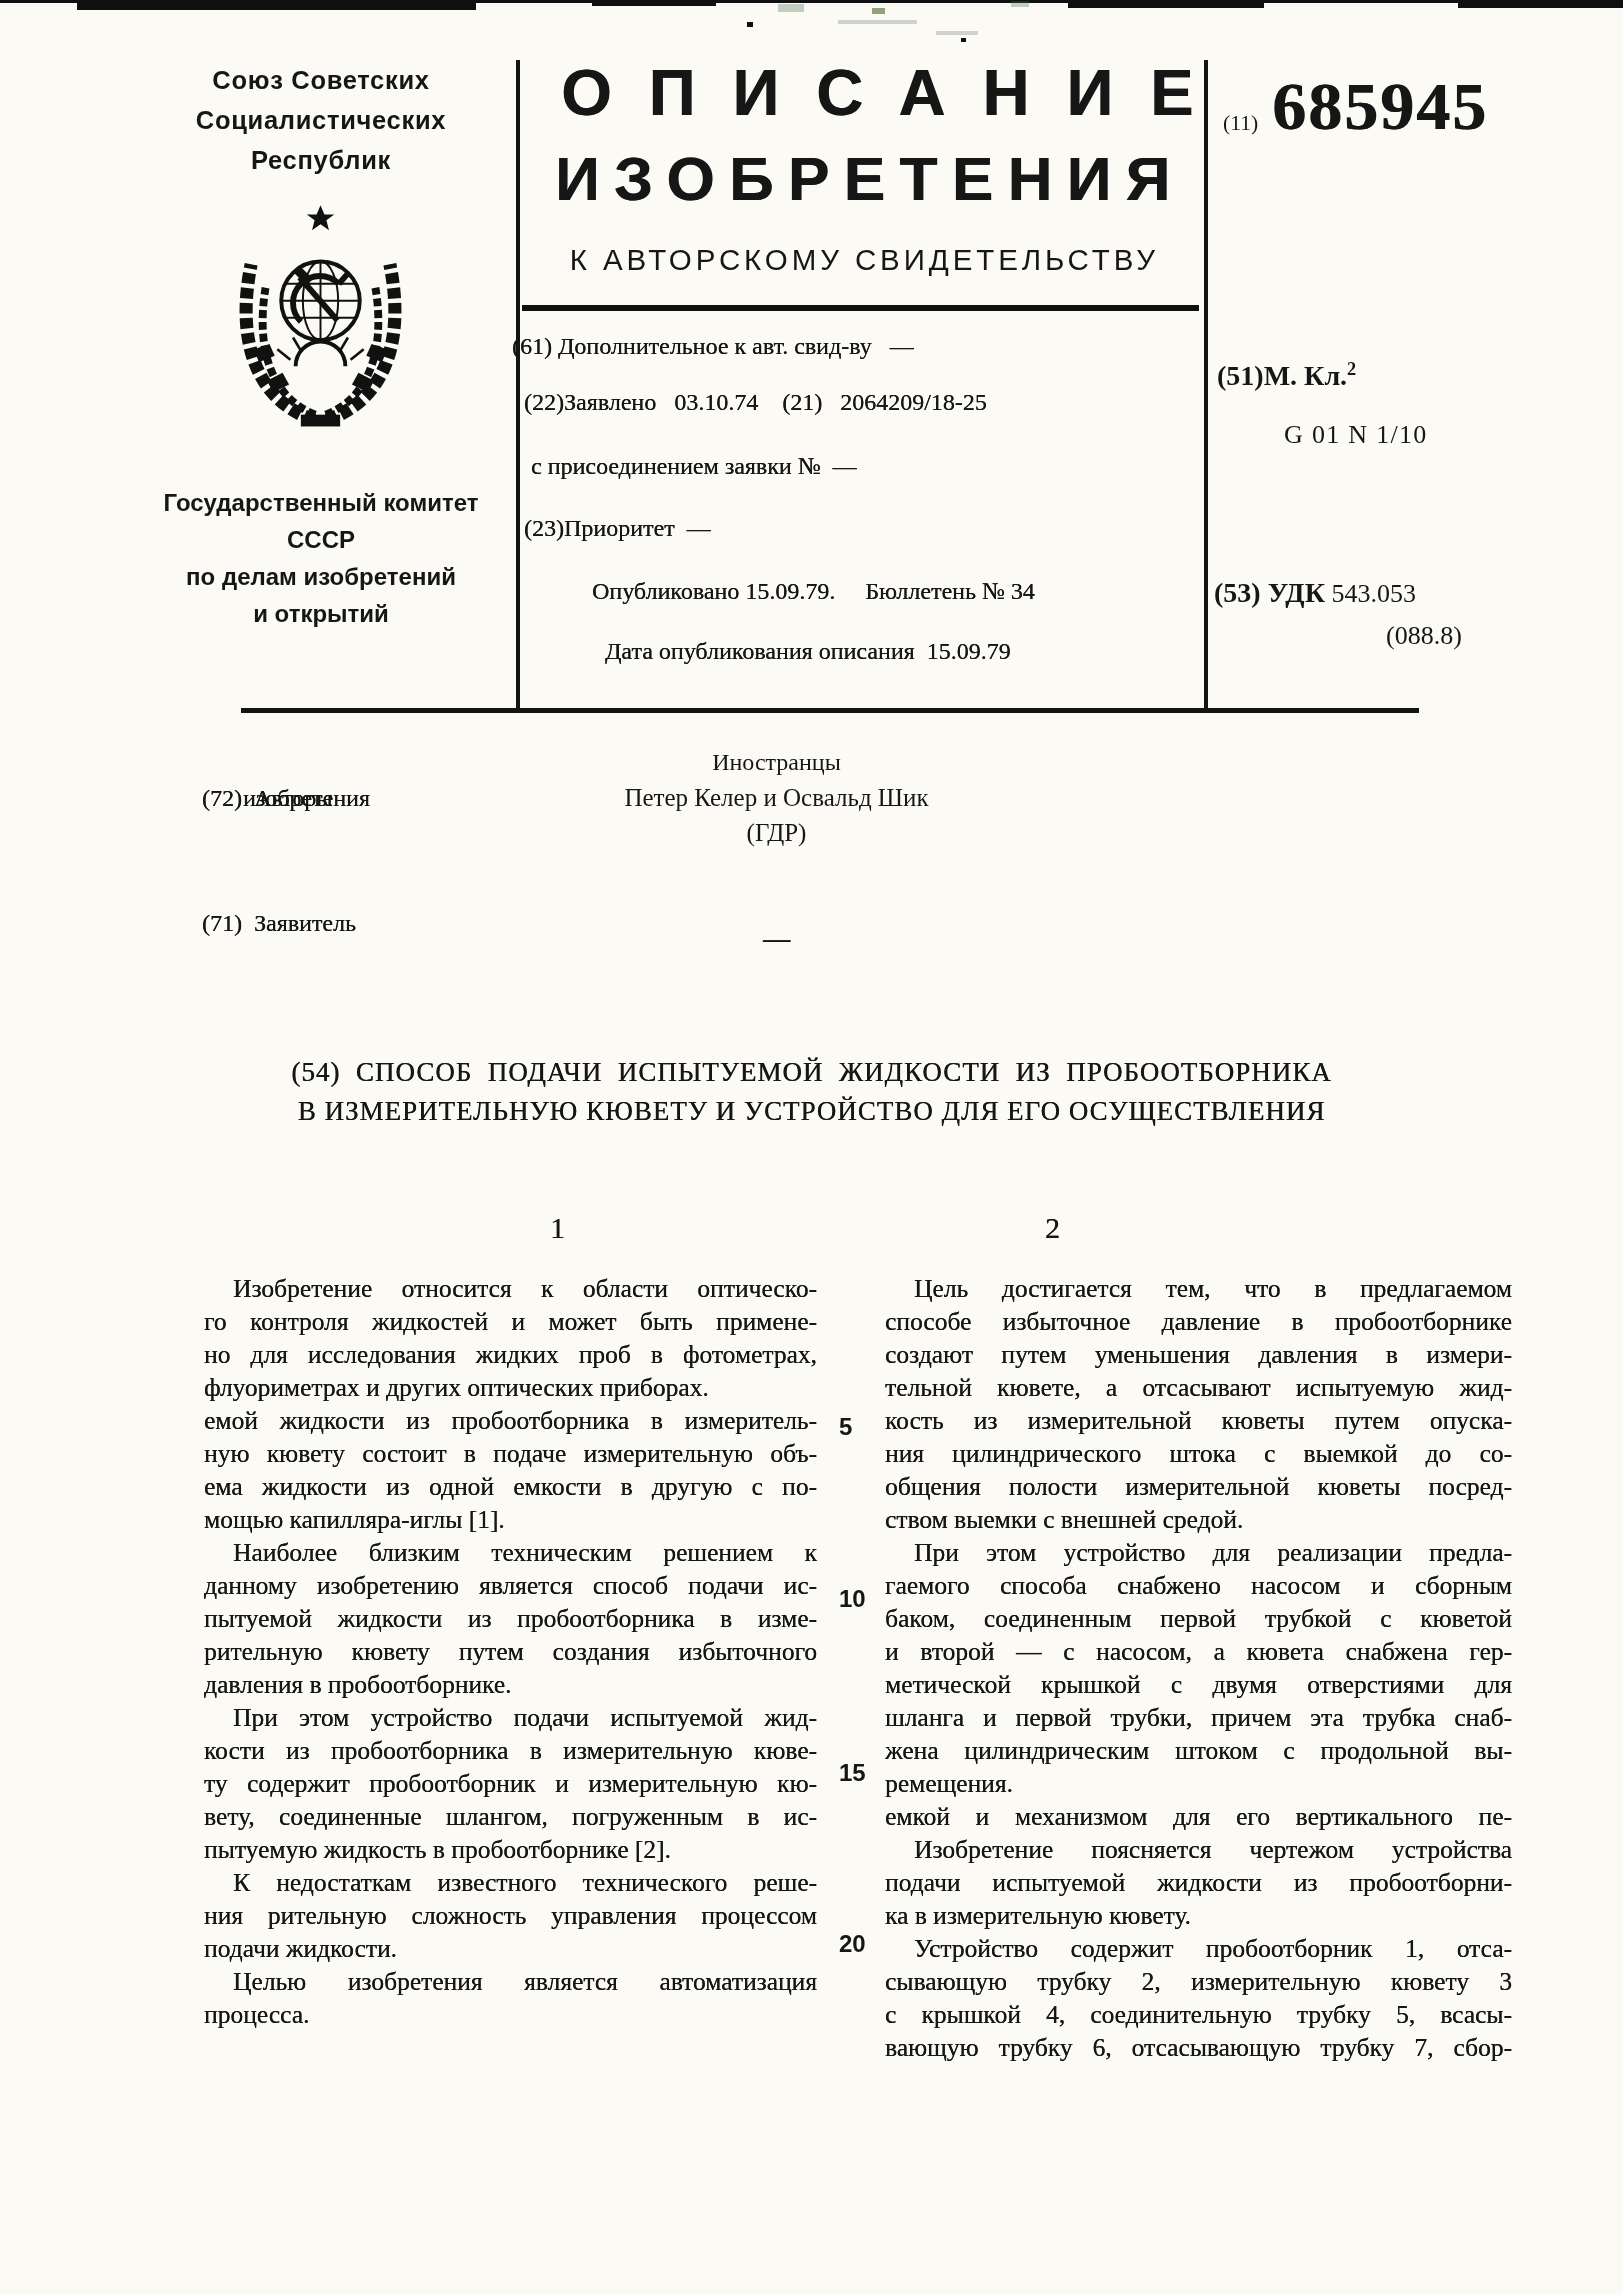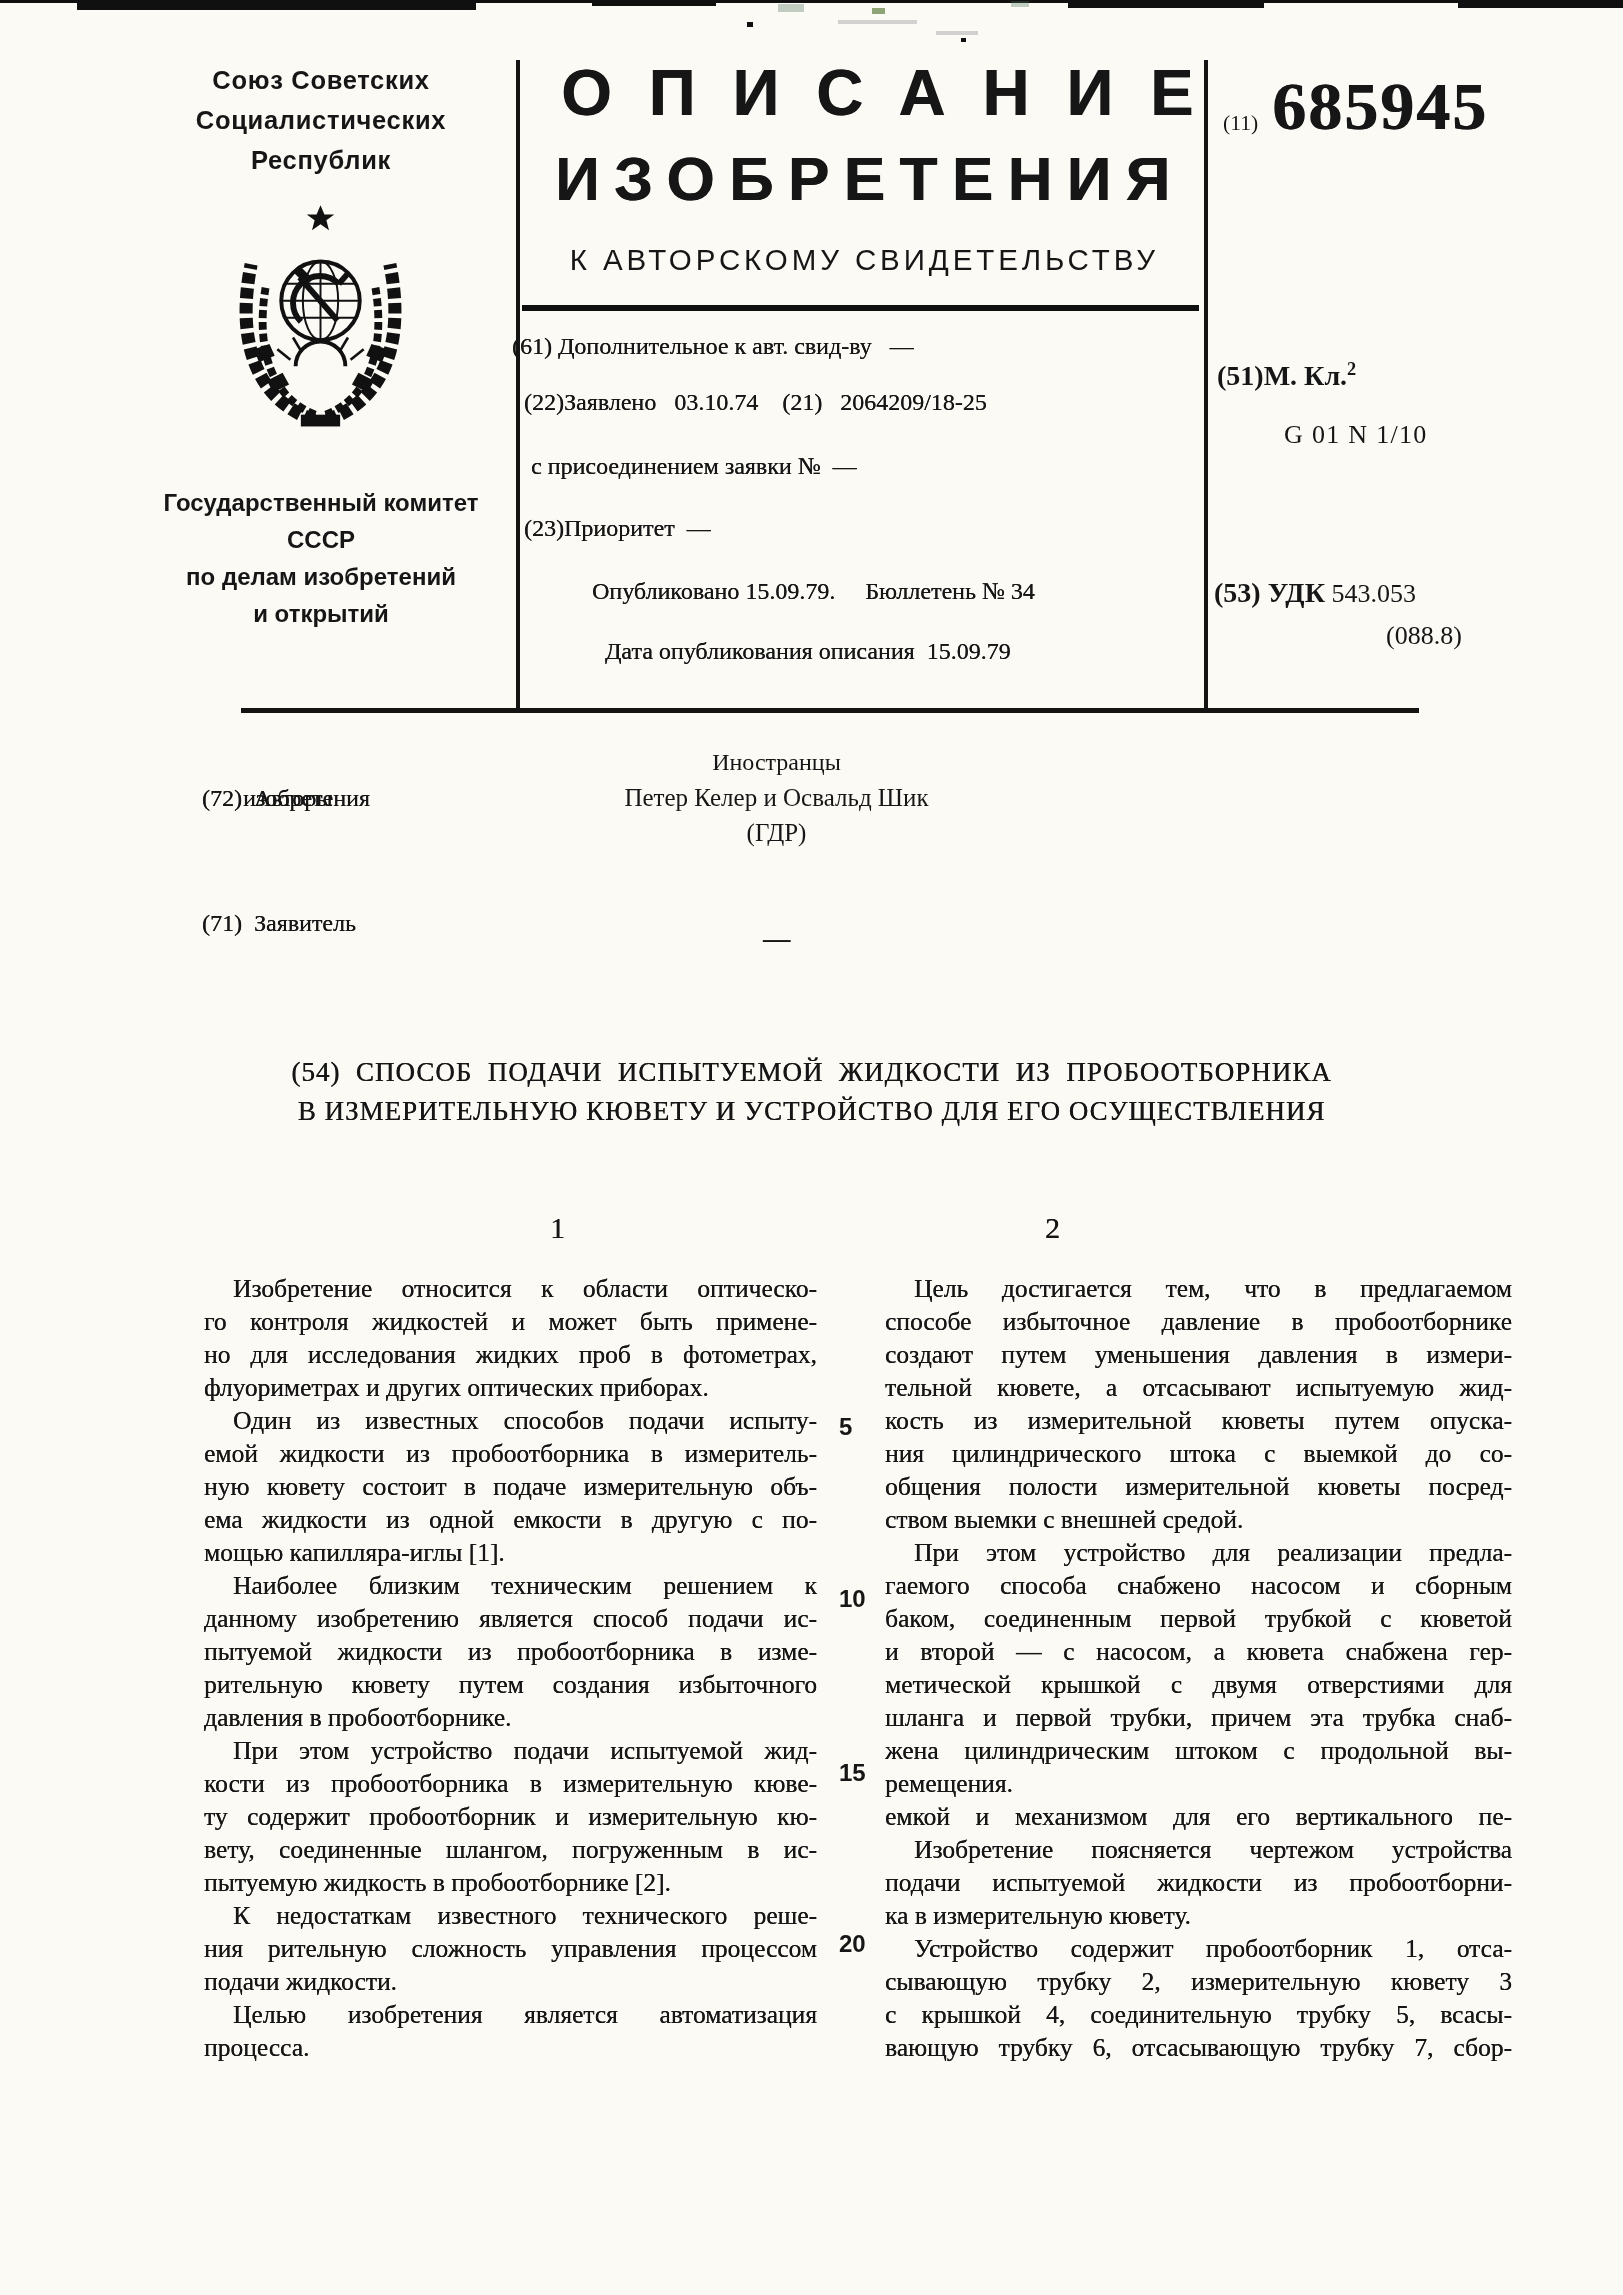--- a/index.html
+++ b/index.html
@@ -214,21 +214,20 @@
   </div>
 
   <div class="abs colnum cn1">1</div>
   <div class="abs colnum cn2">2</div>
 
   <div class="abs col col1">
       <div class="bline ind">Изобретение относится к области оптическо-</div>
       <div class="bline">го контроля жидкостей и может быть примене-</div>
       <div class="bline">но для исследования жидких проб в фотометрах,</div>
       <div class="bline flush">флуориметрах и других оптических приборах.</div>
-      <div class="bline ind">Один из известных способов подачи испыту-</div>
       <div class="bline">емой жидкости из пробоотборника в измеритель-</div>
       <div class="bline">ную кювету состоит в подаче измерительную объ-</div>
       <div class="bline">ема жидкости из одной емкости в другую с по-</div>
       <div class="bline flush">мощью капилляра-иглы [1].</div>
       <div class="bline ind">Наиболее близким техническим решением к</div>
       <div class="bline">данному изобретению является способ подачи ис-</div>
       <div class="bline">пытуемой жидкости из пробоотборника в изме-</div>
       <div class="bline">рительную кювету путем создания избыточного</div>
       <div class="bline flush">давления в пробоотборнике.</div>
       <div class="bline ind">При этом устройство подачи испытуемой жид-</div>

